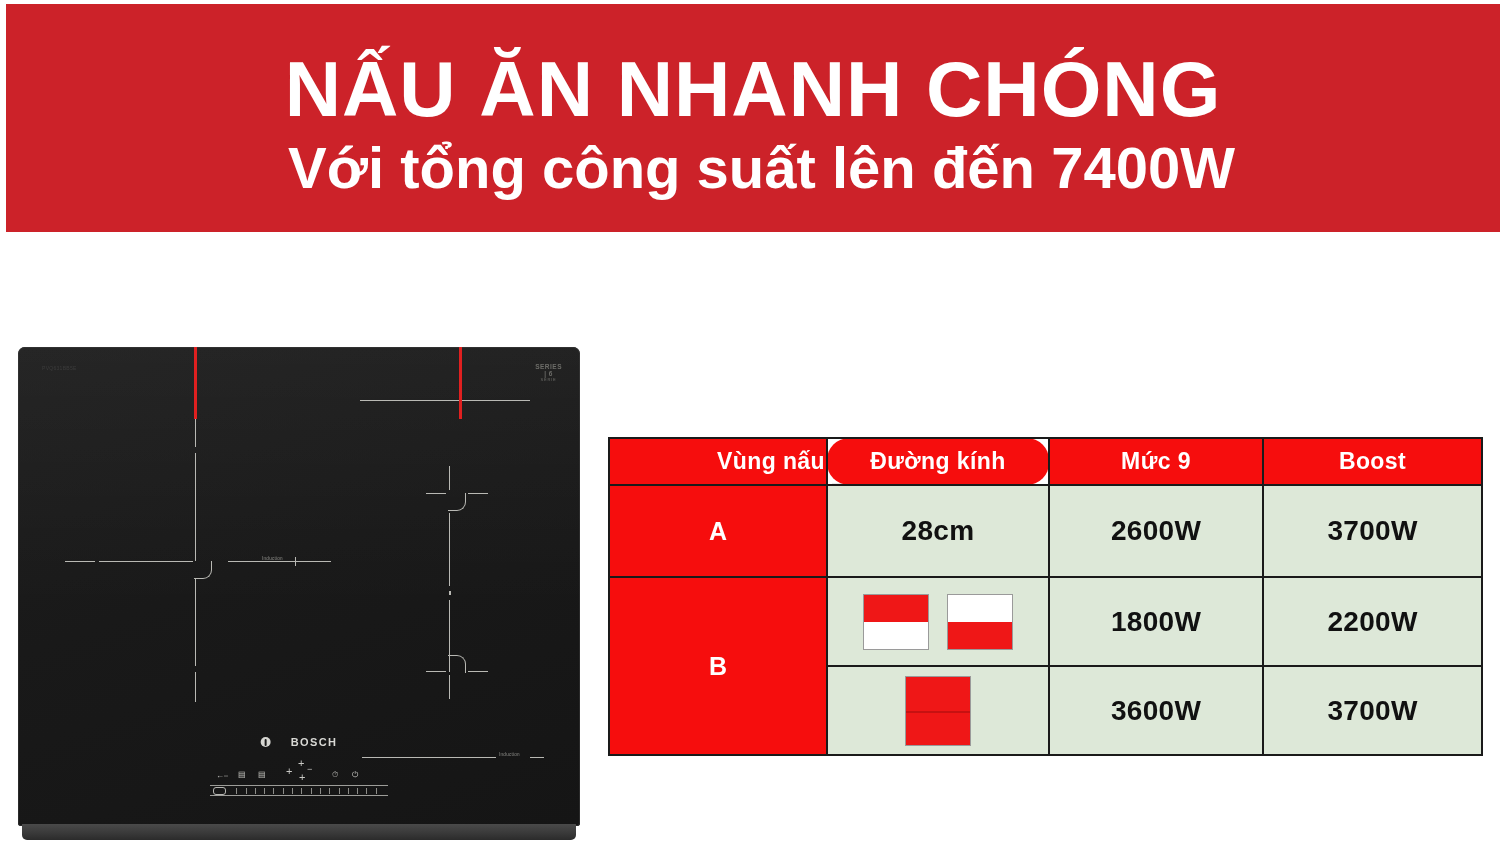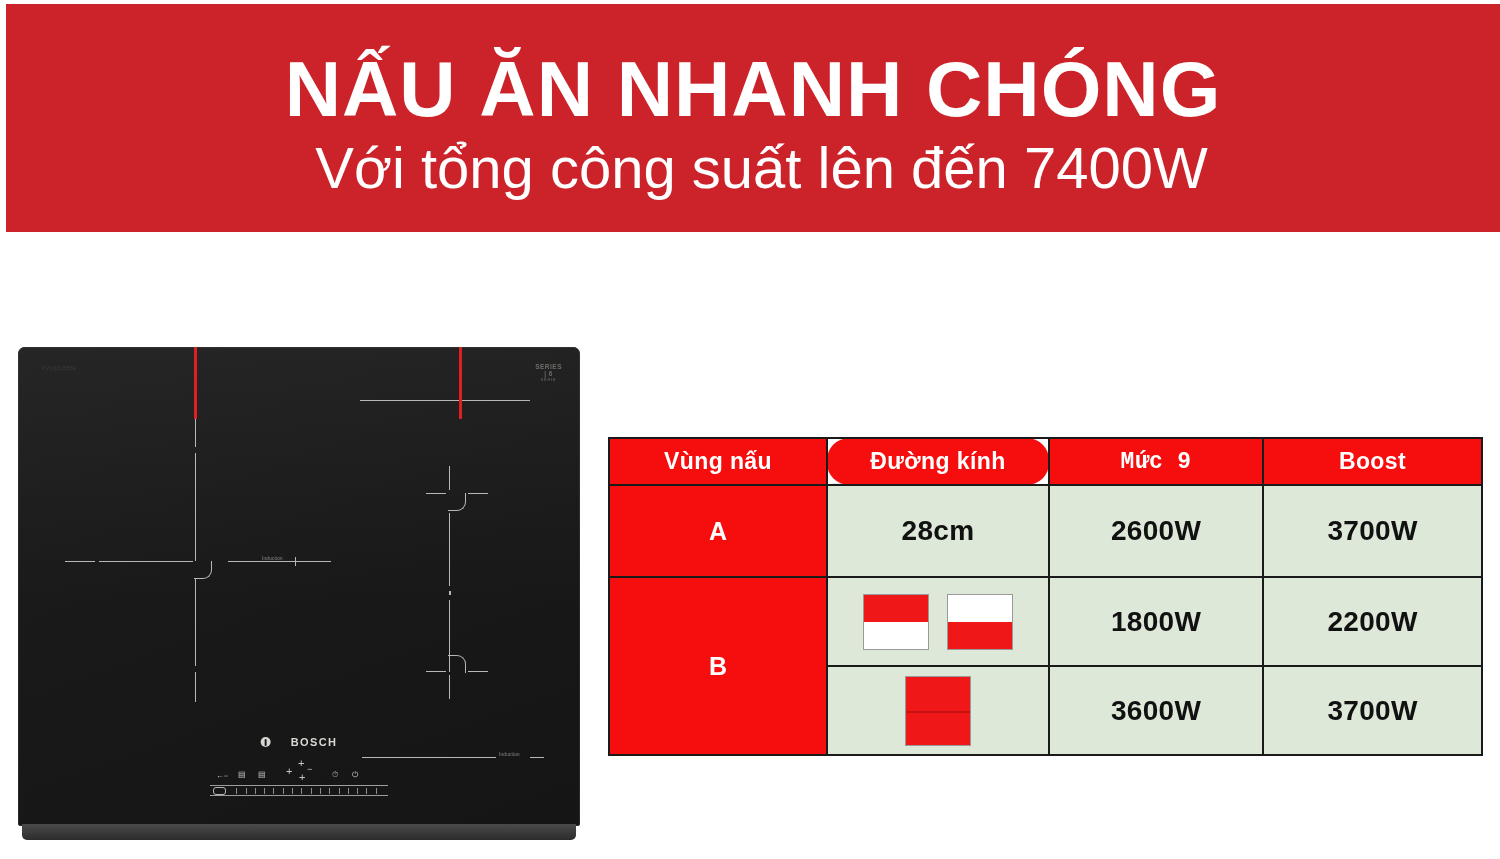--- a/index.html
+++ b/index.html
@@ -36,21 +36,21 @@
     font-size: 78px;
     letter-spacing: 1px;
     line-height: 1.04;
     white-space: nowrap;
     text-align: center;
     margin-top: 14px;
   }
   #promo-banner .line2 {
     color: #ffffff;
     font-family: "Liberation Sans", sans-serif;
-    font-weight: normal;
+    font-weight: bold;
     font-size: 58px;
     line-height: 1.12;
     white-space: nowrap;
     text-align: center;
     margin-top: 6px;
     margin-left: 17px;
   }
 
   
   #cooktop-image {
@@ -396,23 +396,23 @@
 
 <div id="spec-table-wrap">
   <div class="watermark">
     <div>ITCHEN</div>
     <div>RY APPLIANCES</div>
   </div>
 
   <table class="spec">
     <thead>
       <tr>
-        <th style="width:214px;">Vùng nấu</th>
+        <th style="width:214px;text-align:right;">Vùng nấu</th>
         <th style="width:218px;border-radius:22px;">Đường kính</th>
-        <th style="width:210px;font-family:Liberation Mono, monospace;">Mức 9</th>
+        <th style="width:210px;">Mức 9</th>
         <th style="width:215px;">Boost</th>
       </tr>
     </thead>
     <tbody>
       <tr style="height:92px;">
         <td class="zone-cell">A</td>
         <td class="data-cell">28cm</td>
         <td class="data-cell">2600W</td>
         <td class="data-cell">3700W</td>
       </tr>

